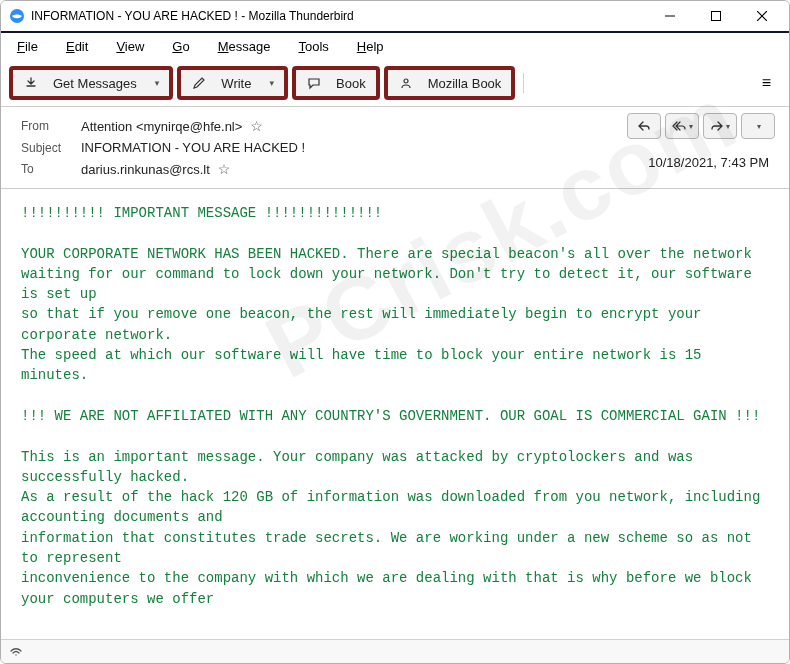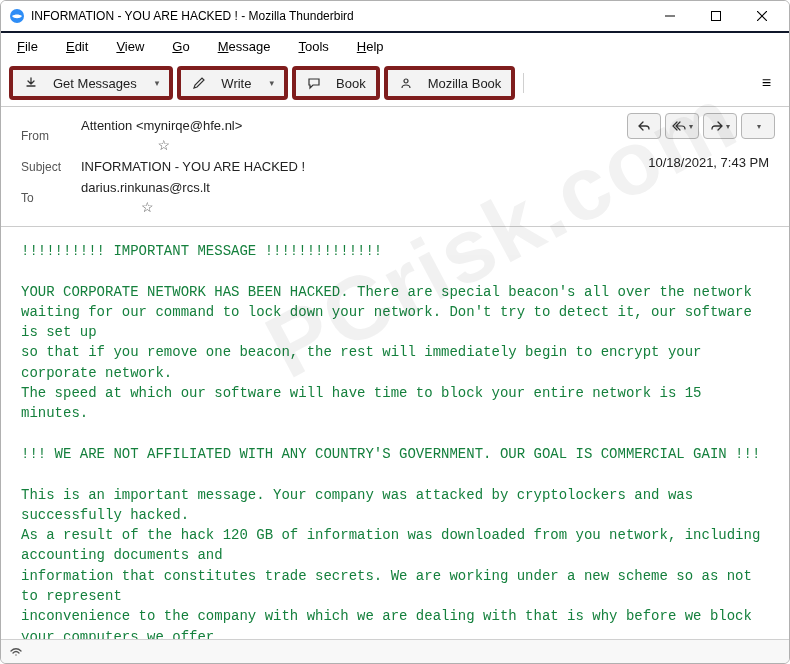--- a/index.html
+++ b/index.html
@@ -86,21 +86,21 @@
   display: flex;
   align-items: center;
   padding: 3px 0;
 }
 .hdr-label {
   width: 52px;
   color: #555;
   font-size: 12px;
   margin-right: 8px;
 }
-.hdr-value { font-size: 13px; color: #222; display: flex; align-items: center; gap: 4px; flex-direction: column; }
+.hdr-value { font-size: 13px; color: #222; display: flex; align-items: center; gap: 4px; }
 .hdr-value.bold { font-weight: normal; }
 .star { color: #555; font-size: 14px; margin-left: 4px; }
 .hdr-date {
   position: absolute;
   right: 20px;
   top: 48px;
   font-size: 13px;
   color: #222;
 }
 .nav-btns {

